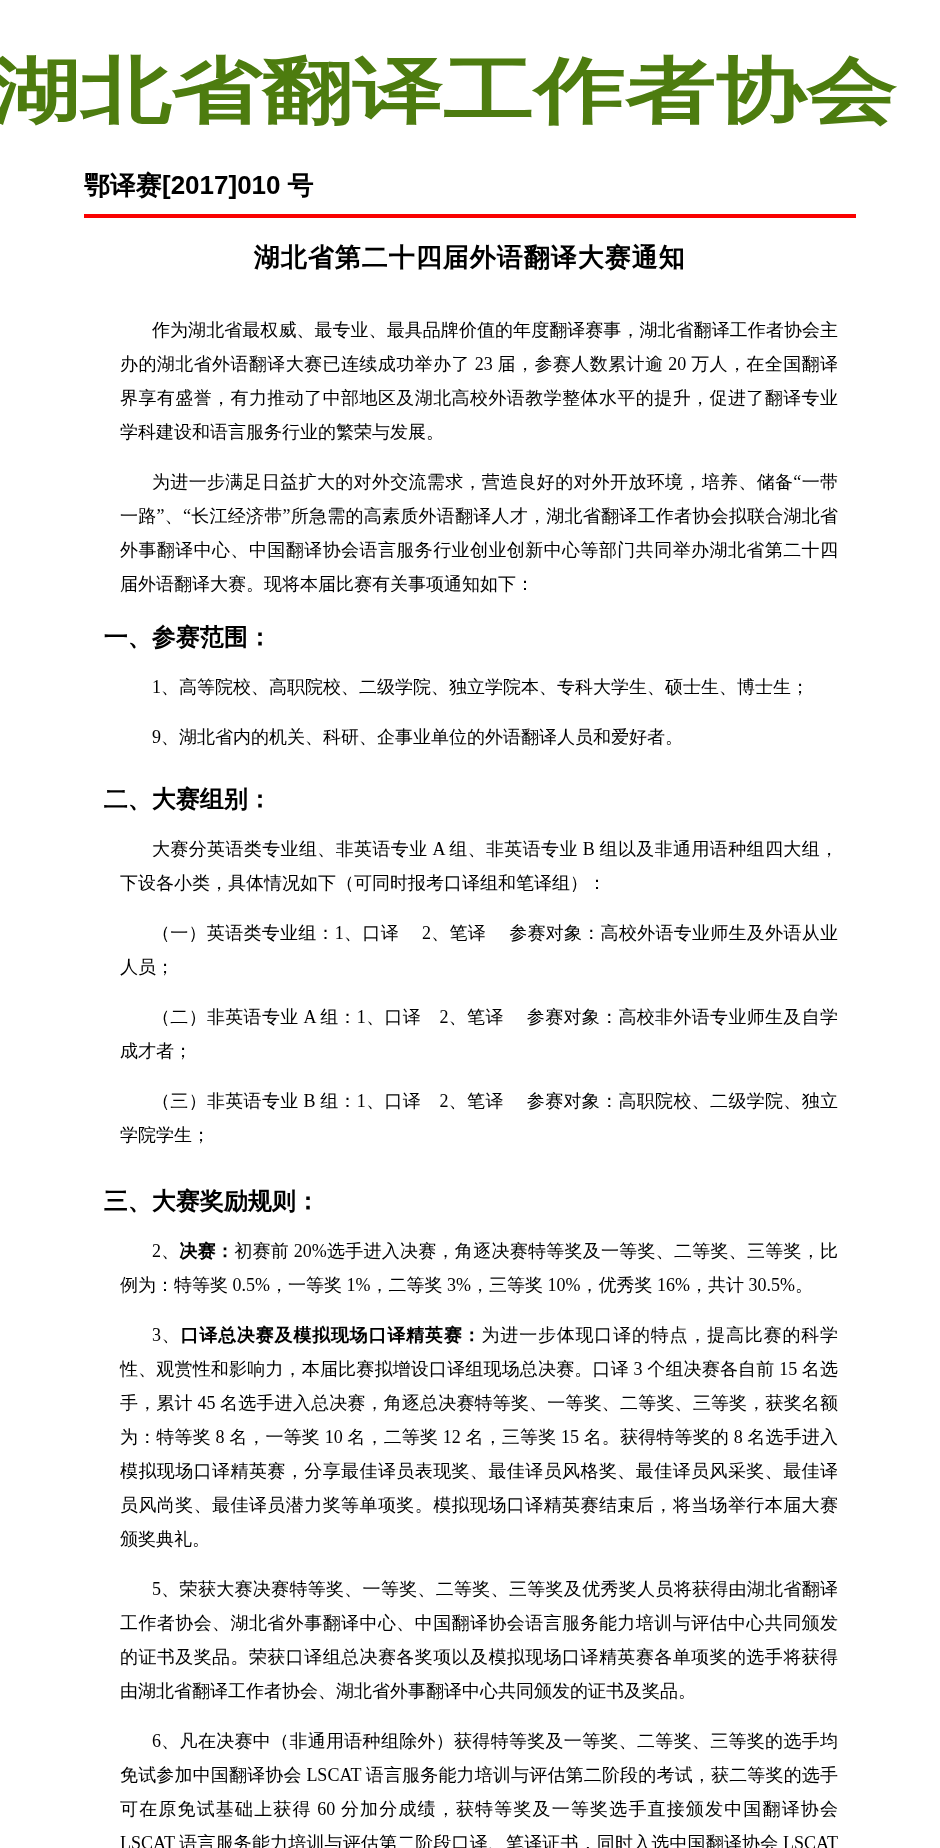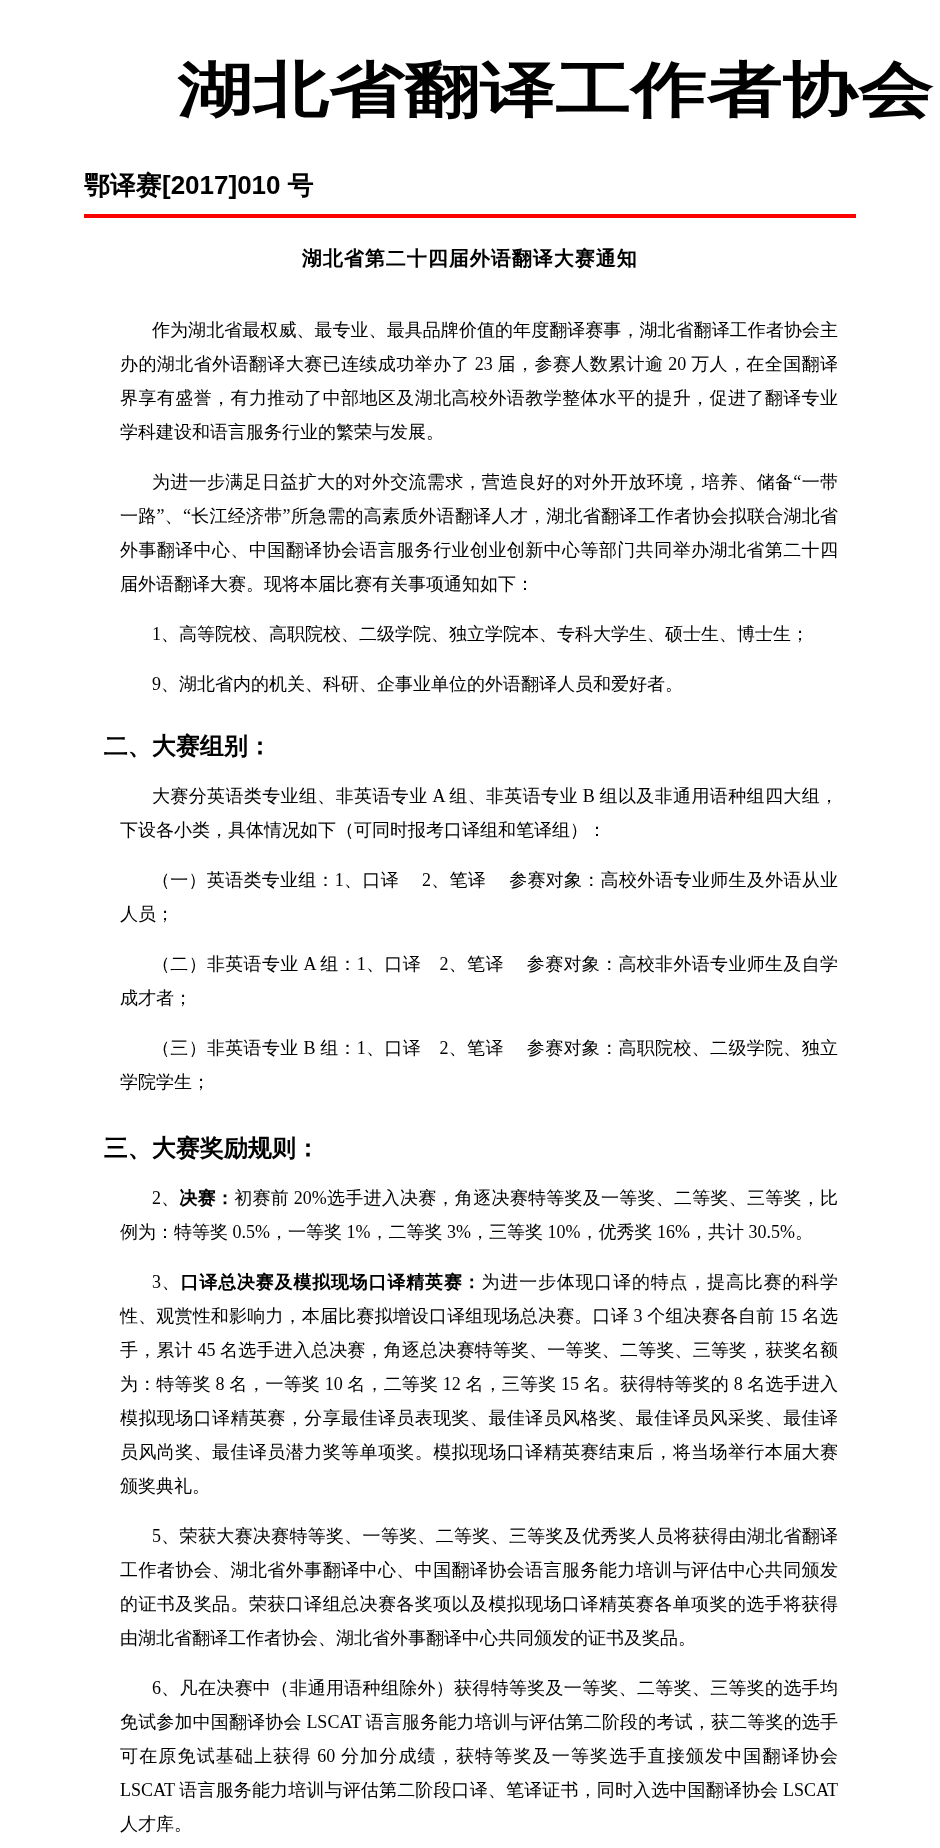--- a/index.html
+++ b/index.html
@@ -2,34 +2,34 @@
 <html><head>
 <meta charset="utf-8">
 <style>
   html,body{margin:0;padding:0;background:#ffffff;}
   .page{
     width:940px;height:1848px;overflow:hidden;background:#ffffff;
     font-family:"Liberation Serif",serif;color:#000;
   }
   .content{width:772px;margin:0 auto;}
   .org-title{
-    margin:44px 0 0 0;text-align:right;white-space:nowrap;
+    margin:44px 0 0 0;text-align:left;white-space:nowrap;
     font-family:"Liberation Sans",sans-serif;font-weight:bold;
-    color:#000000;font-size:60px;line-height:92px;
+    color:#4d7c0f;font-size:72px;line-height:92px;
   }
   .org-title .stretch{display:inline-block;transform:scaleX(1.26);transform-origin:50% 50%;}
   .doc-number{
     margin-top:34px;text-align:left;
     font-family:"Liberation Sans",sans-serif;font-weight:bold;
     font-size:26px;line-height:30px;color:#000;
   }
   .rule{margin-top:14px;height:4px;background:#fa0100;}
   .doc-title{
     margin:18px 0 0 0;text-align:center;font-weight:bold;
-    font-size:20px;line-height:44px;letter-spacing:1px;
+    font-size:26px;line-height:44px;letter-spacing:1px;
     font-family:"Liberation Serif",serif;
   }
   .body{padding:0 2px 0 20px;}
   .para{
     margin:16px;font-size:18px;line-height:34px;
     text-align:justify;text-indent:32px;
   }
   .pt1{margin-top:33px;}
   .pt2{margin-top:11px;}
   .sec-h{
@@ -54,20 +54,21 @@
 
     <div class="rule"></div>
 
     <h2 class="doc-title">湖北省第二十四届外语翻译大赛通知</h2>
 
     <div class="body">
 
       <p class="para pt1">作为湖北省最权威、最专业、最具品牌价值的年度翻译赛事，湖北省翻译工作者协会主办的湖北省外语翻译大赛已连续成功举办了 23 届，参赛人数累计逾 20 万人，在全国翻译界享有盛誉，有力推动了中部地区及湖北高校外语教学整体水平的提升，促进了翻译专业学科建设和语言服务行业的繁荣与发展。</p>
       <p class="para pt2">为进一步满足日益扩大的对外交流需求，营造良好的对外开放环境，培养、储备“一带一路”、“长江经济带”所急需的高素质外语翻译人才，湖北省翻译工作者协会拟联合湖北省外事翻译中心、中国翻译协会语言服务行业创业创新中心等部门共同举办湖北省第二十四届外语翻译大赛。现将本届比赛有关事项通知如下：</p>
 
+      <h3 class="sec-h h-s1">一、参赛范围：</h3>
       <p class="para">1、高等院校、高职院校、二级学院、独立学院本、专科大学生、硕士生、博士生；</p>
       <p class="para">9、湖北省内的机关、科研、企事业单位的外语翻译人员和爱好者。</p>
 
       <h3 class="sec-h h-s2">二、大赛组别：</h3>
       <p class="para">大赛分英语类专业组、非英语专业 A 组、非英语专业 B 组以及非通用语种组四大组，下设各小类，具体情况如下（可同时报考口译组和笔译组）：</p>
       <p class="para">（一）英语类专业组：1、口译　 2、笔译　 参赛对象：高校外语专业师生及外语从业人员；</p>
       <p class="para">（二）非英语专业 A 组：1、口译　2、笔译　 参赛对象：高校非外语专业师生及自学成才者；</p>
       <p class="para">（三）非英语专业 B 组：1、口译　2、笔译　 参赛对象：高职院校、二级学院、独立学院学生；</p>
 
       <h3 class="sec-h h-s3">三、大赛奖励规则：</h3>

